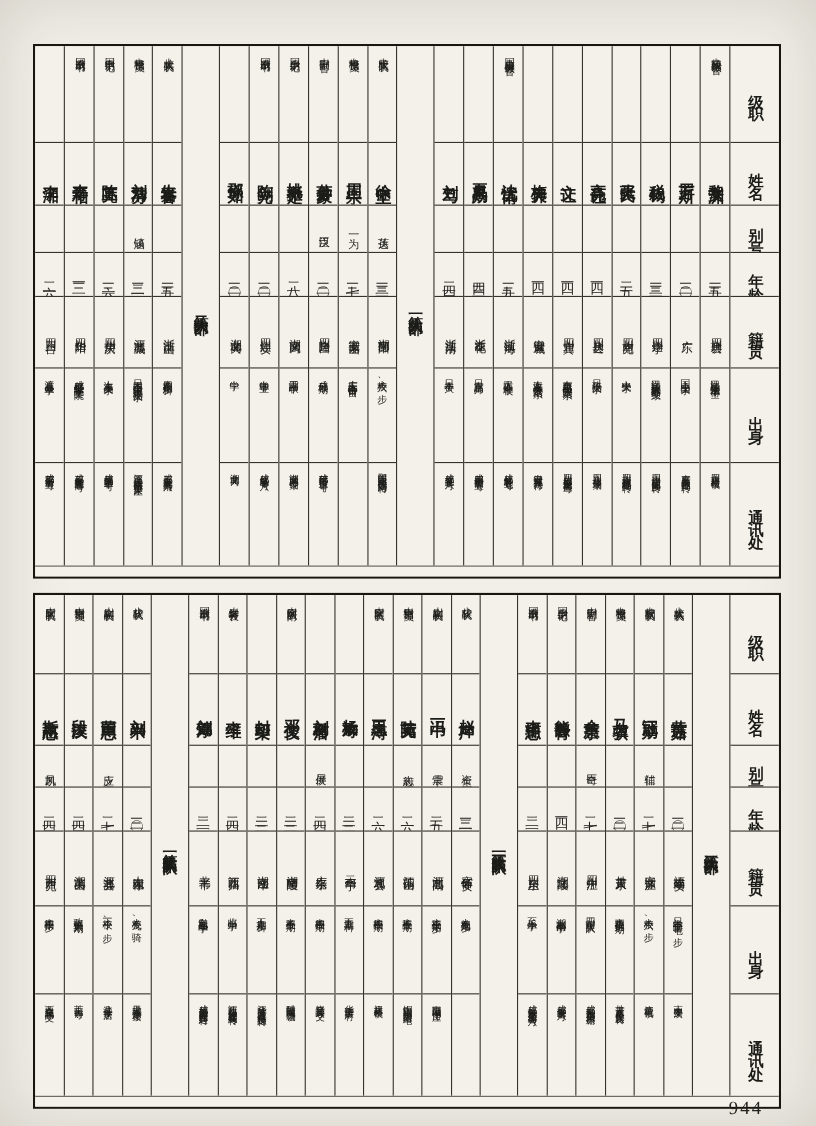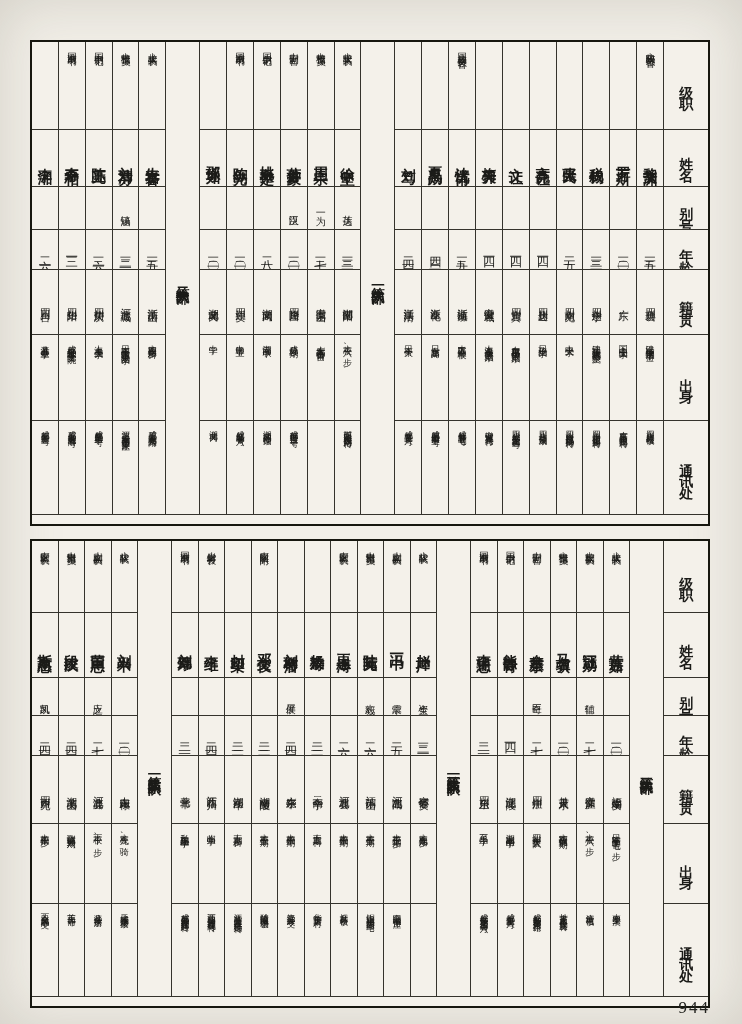--- a/index.html
+++ b/index.html
@@ -28,21 +28,21 @@
   .c-name span{font-size:14.5px;font-weight:bold;letter-spacing:2px;}
   .c-alias span{font-size:10px;}
   .c-age span{font-size:12.5px;letter-spacing:3px;}
   .c-origin span{font-size:10.5px;}
   .c-bg span{font-size:9px;}
   .c-addr span{font-size:8.5px;}
   .hcell{align-items:center;}
   .hcell span{font-size:14px;font-weight:bold;letter-spacing:12px;}
   .section-label{font-size:13.5px;font-weight:600;letter-spacing:15px;}
   .strip{height:9px;border-top:1.5px solid #35332c;background:#f4f1ea;}
-  .pagenum{position:absolute;right:32px;bottom:6px;font-size:17px;letter-spacing:2px;color:#22221e;}
+  .pagenum{position:absolute;right:48px;bottom:6px;font-size:17px;letter-spacing:2px;color:#22221e;}
 </style>
 </head>
 <body>
 
 <div class="sheet">
   <div class="tablewrap">
     <div class="reg-table t1">
       <div class="cols">
           <div class="col header-col">
             <div class="cell hcell c-rank">

